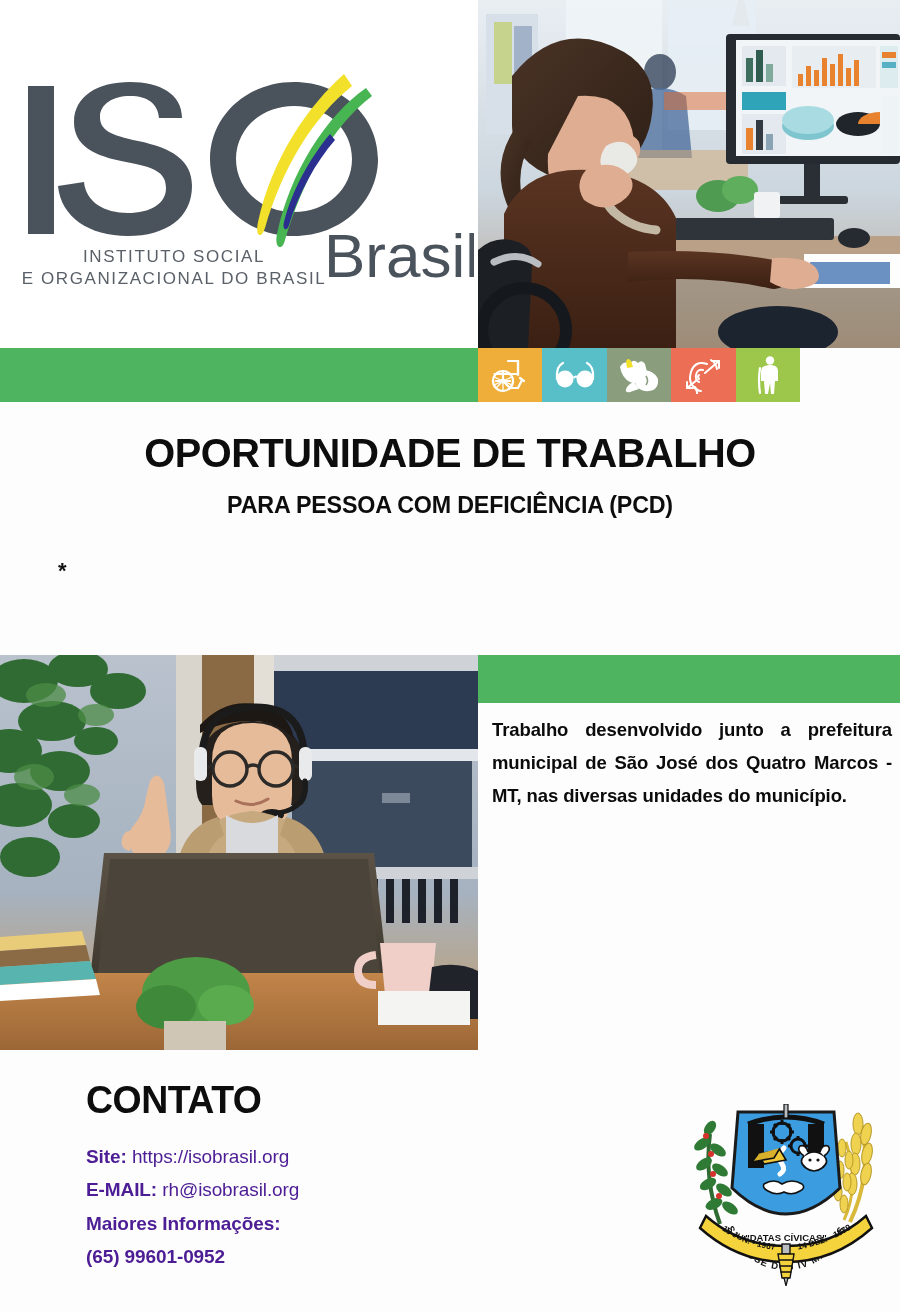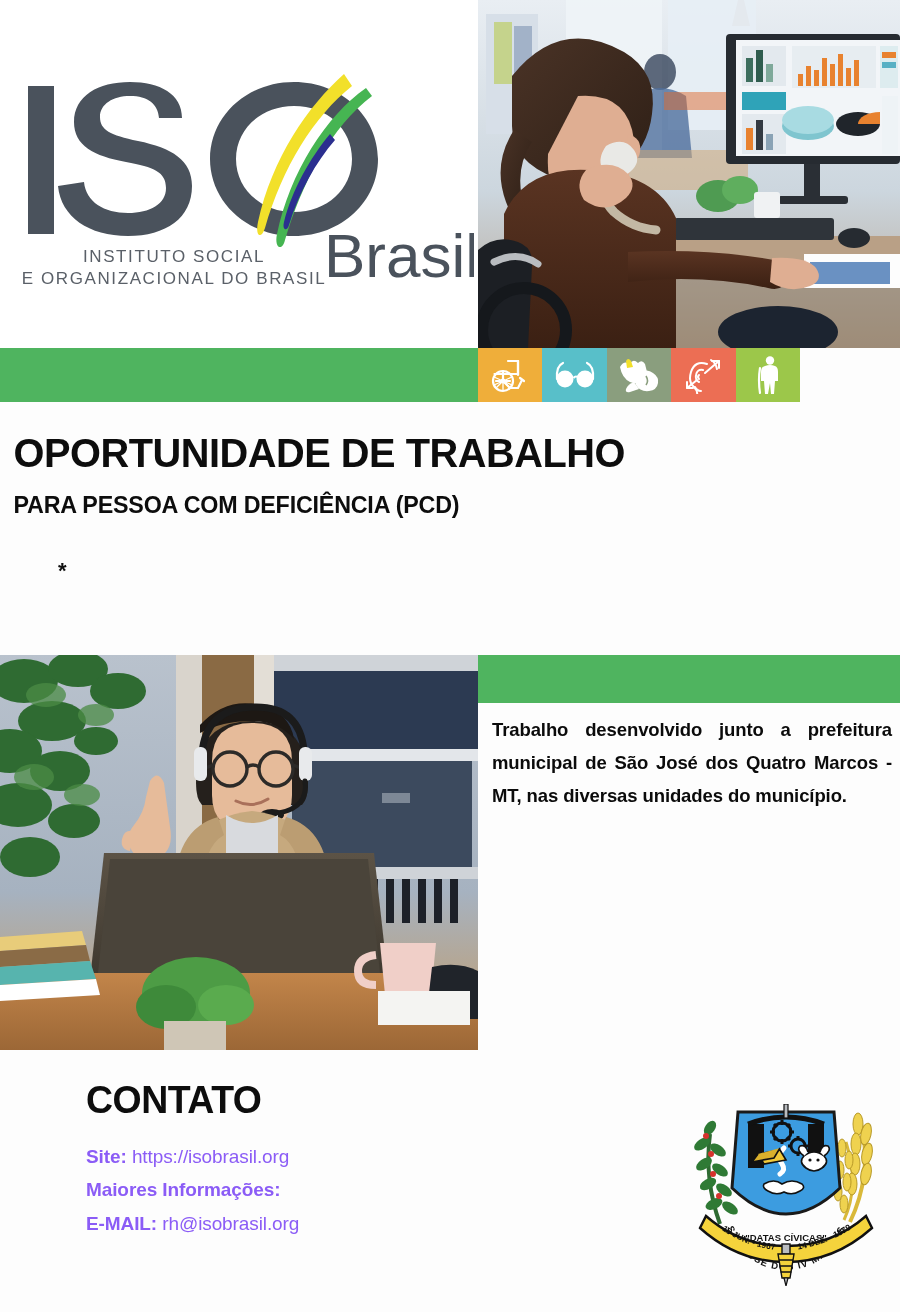--- a/index.html
+++ b/index.html
@@ -43,21 +43,21 @@
     position: absolute; left: 478px; top: 348px; width: 322px; height: 54px;
     display: flex;
   }
   .icon-cell {
     flex: 1 1 0; height: 54px;
     display: flex; align-items: center; justify-content: center;
   }
   .icon-cell svg { display: block; }
 
   
-  .title-block { position: absolute; left: 0; top: 430px; width: 900px; }
+  .title-block { position: absolute; left: 0; top: 430px; width: 900px; text-align: center; }
   .main-title {
     font-family: "Liberation Sans", sans-serif;
     font-weight: 700; font-size: 41px; letter-spacing: -0.5px;
     color: #0d0d0d; line-height: 1.15;
     transform: scaleX(0.97); transform-origin: center;
   }
   .sub-title {
     margin-top: 14px;
     font-family: "Liberation Sans", sans-serif;
     font-weight: 700; font-size: 24px; letter-spacing: -0.2px;
@@ -90,21 +90,21 @@
   .body-text p.gap { margin-top: 24px; }
 
   
   .contact-title {
     position: absolute; left: 86px; top: 1078px;
     font-weight: 700; font-size: 39px; letter-spacing: -0.5px; color: #0d0d0d;
     transform: scaleX(0.96); transform-origin: left center;
   }
   .contact-lines {
     position: absolute; left: 86px; top: 1140px; width: 380px;
-    font-weight: 700; font-size: 19px; line-height: 1.75; color: #8b5cf6;
+    font-weight: 700; font-size: 19px; line-height: 1.75; color: #4c1d95;
     letter-spacing: -0.1px;
   }
   .contact-lines .lbl { font-weight: 700; }
   .contact-lines .val { font-weight: 400; }
   .contact-lines div { white-space: nowrap; }
 
   .seal {
     position: absolute; left: 686px; top: 1104px; width: 200px; height: 182px;
   }
 </style>
@@ -446,25 +446,26 @@
     <p>Trabalho desenvolvido junto a prefeitura municipal de São José dos Quatro Marcos - MT, nas diversas unidades do município.</p>
   </div>
 
   <div class="contact-title">CONTATO</div>
 
   <div class="contact-lines">
     <div>
       <span class="lbl">Site:</span>
       <span class="val">https://isobrasil.org</span>
     </div>
-    <div>Maiores Informações:</div>
     <div>
       <span class="lbl">E-MAIL:</span>
       <span class="val">rh@isobrasil.org</span>
     </div>
+    <div>Maiores Informações:</div>
+    <div>(65) 99601-0952</div>
   </div>
 
   <div class="seal">
     <svg width="200" height="182" viewBox="0 0 200 182">
       <defs>
         <path id="ringpath" d="M38 104 a62 62 0 0 0 124 0" fill="none"></path>
         <path id="bannerL" d="M30 122 q30 22 62 24" fill="none"></path>
         <path id="bannerR" d="M108 146 q32 -4 62 -24" fill="none"></path>
       </defs>
 

